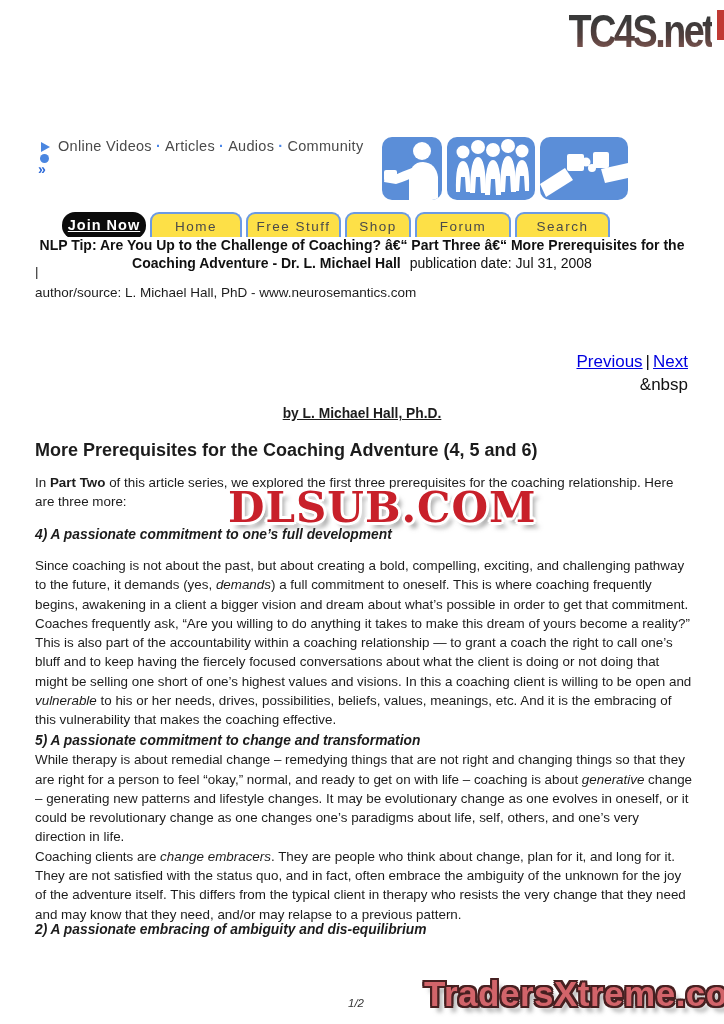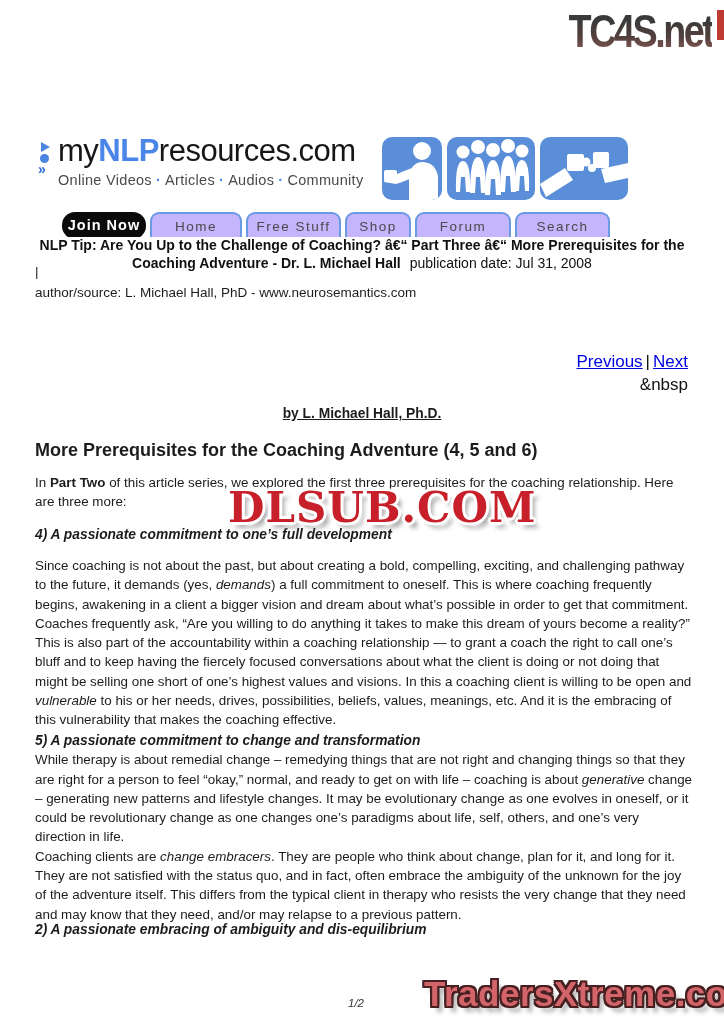--- a/index.html
+++ b/index.html
@@ -26,23 +26,23 @@
 
   
   .tiles{position:absolute;left:382px;top:137px;display:flex;gap:5px;}
   .tile{background:#5b8ed8;border-radius:10px;height:63px;overflow:hidden;}
   .tile svg{display:block;}
   .members{position:absolute;top:201px;left:500px;width:132px;text-align:right;font-size:10.5px;color:#8a8a8a;margin-top:44px;}
 
   
   .nav-row{position:absolute;left:62px;top:212px;display:flex;gap:4px;align-items:flex-start;height:28px;}
   .join{background:#0b0b0b;color:#fff;font-weight:bold;font-size:14.5px;letter-spacing:1px;border-radius:13px;
-        height:27px;box-sizing:border-box;padding:5px 0 0;width:84px;text-align:center;}
+        height:27px;box-sizing:border-box;padding:5px 0 0;width:84px;text-align:center;text-decoration:underline;}
   .tab{border:2px solid #6b9ae4;border-bottom:none;border-radius:9px 9px 0 0;height:27px;box-sizing:border-box;
-       color:#4a4a4a;font-size:13.5px;letter-spacing:1.5px;text-align:center;padding-top:5px;background:#c4b5fd;}
+       color:#4a4a4a;font-size:13.5px;letter-spacing:1.5px;text-align:center;padding-top:5px;background:#fde047;}
   .tab.w1{width:92px}.tab.w2{width:95px}.tab.w3{width:66px}.tab.w4{width:96px}.tab.w5{width:95px}
 
   
   .title{position:absolute;left:32px;top:237px;width:660px;text-align:center;font-size:14px;font-weight:bold;
          line-height:17.5px;color:#111;background:#fff;}
   .title .pub{font-weight:normal;margin-left:9px;}
   .pipe{position:absolute;left:35px;top:264px;font-size:13.5px;}
   .author{position:absolute;left:35px;top:285px;font-size:13.5px;}
 
   .prevnext{position:absolute;right:36px;top:352px;text-align:right;font-size:17px;}
@@ -84,21 +84,20 @@
   <div class="tc4s">TC4S.net</div>
   <div class="red-sliver"></div>
 
   <div class="logo-block">
     <div class="logo-icon">
       <div class="logo-tri"></div>
       <div class="logo-dot"></div>
       <div class="logo-chev">»</div>
     </div>
     <div class="logo-text">
-      <div class="line1"><span>my</span><span class="nlp">NLP</span><span>resources.com</span></div>
       <div class="tagline">
         <span>Online Videos</span><span class="sep">·</span><span>Articles</span><span class="sep">·</span><span>Audios</span><span class="sep">·</span><span>Community</span>
       </div>
     </div>
   </div>
 
   <div class="tiles">
     <div class="tile" style="width:60px">
       <svg width="60" height="63" viewBox="0 0 60 63">
         <circle cx="40" cy="14" r="9" fill="#fff"></circle>

